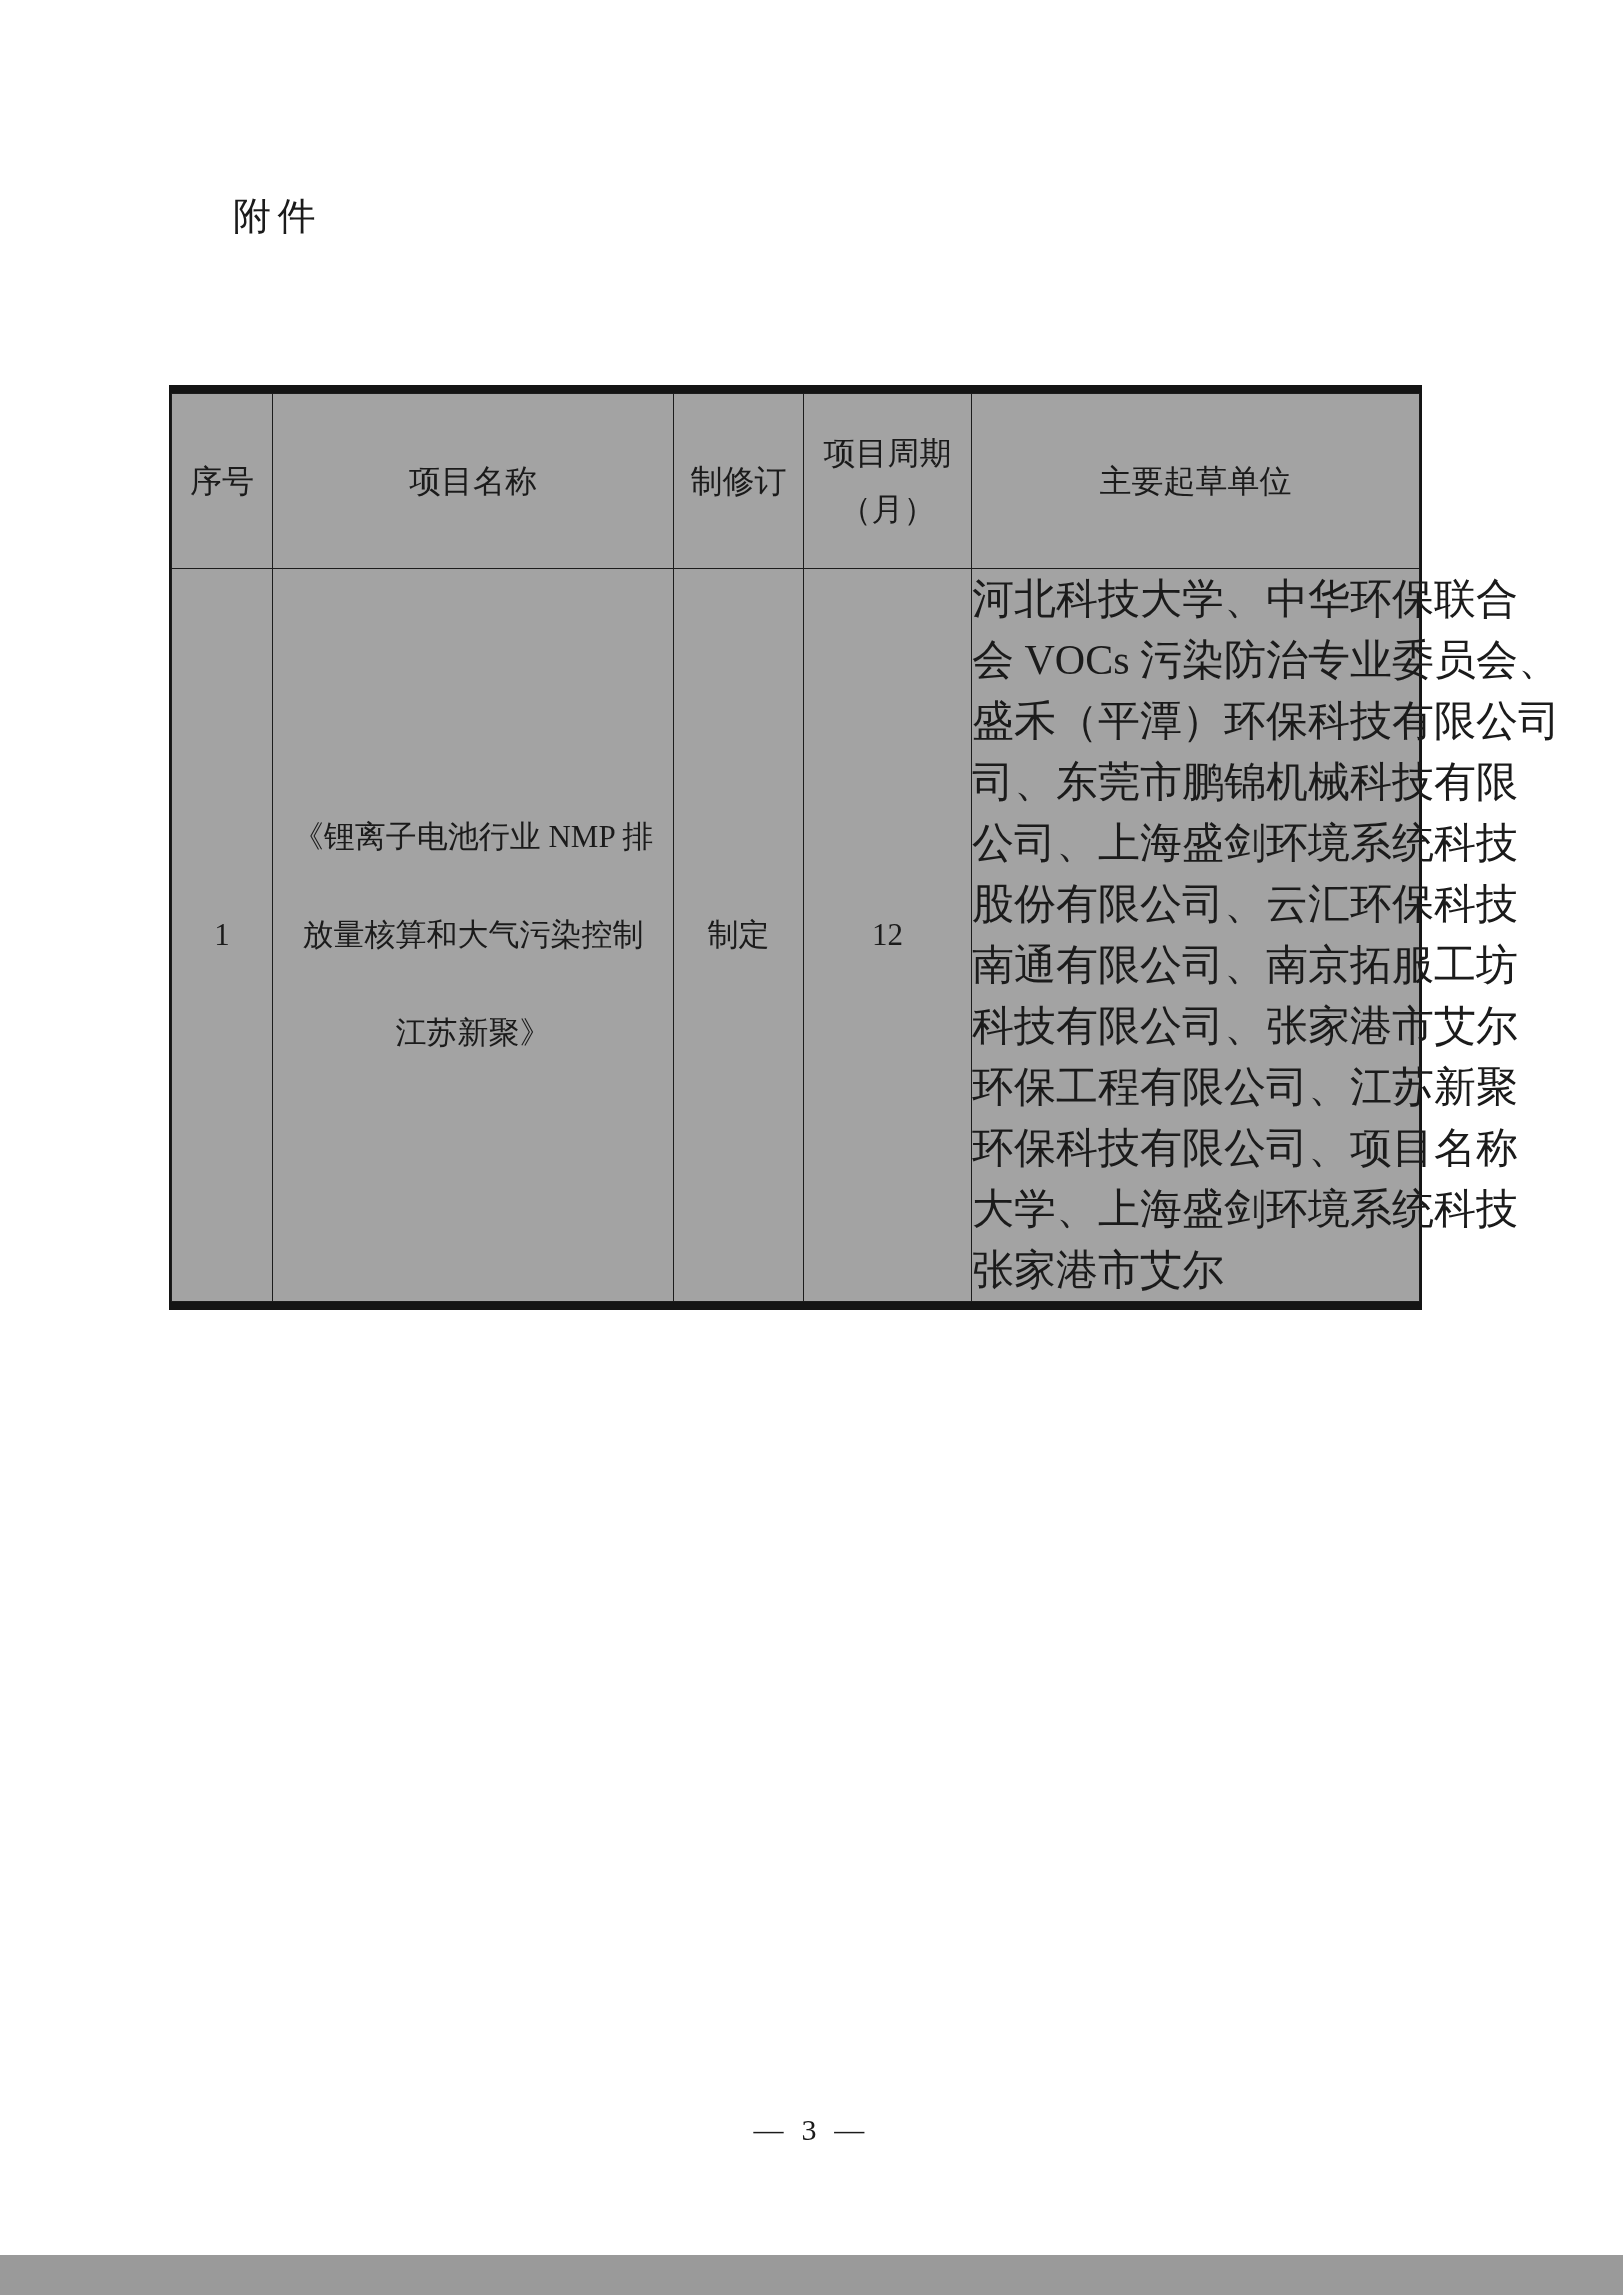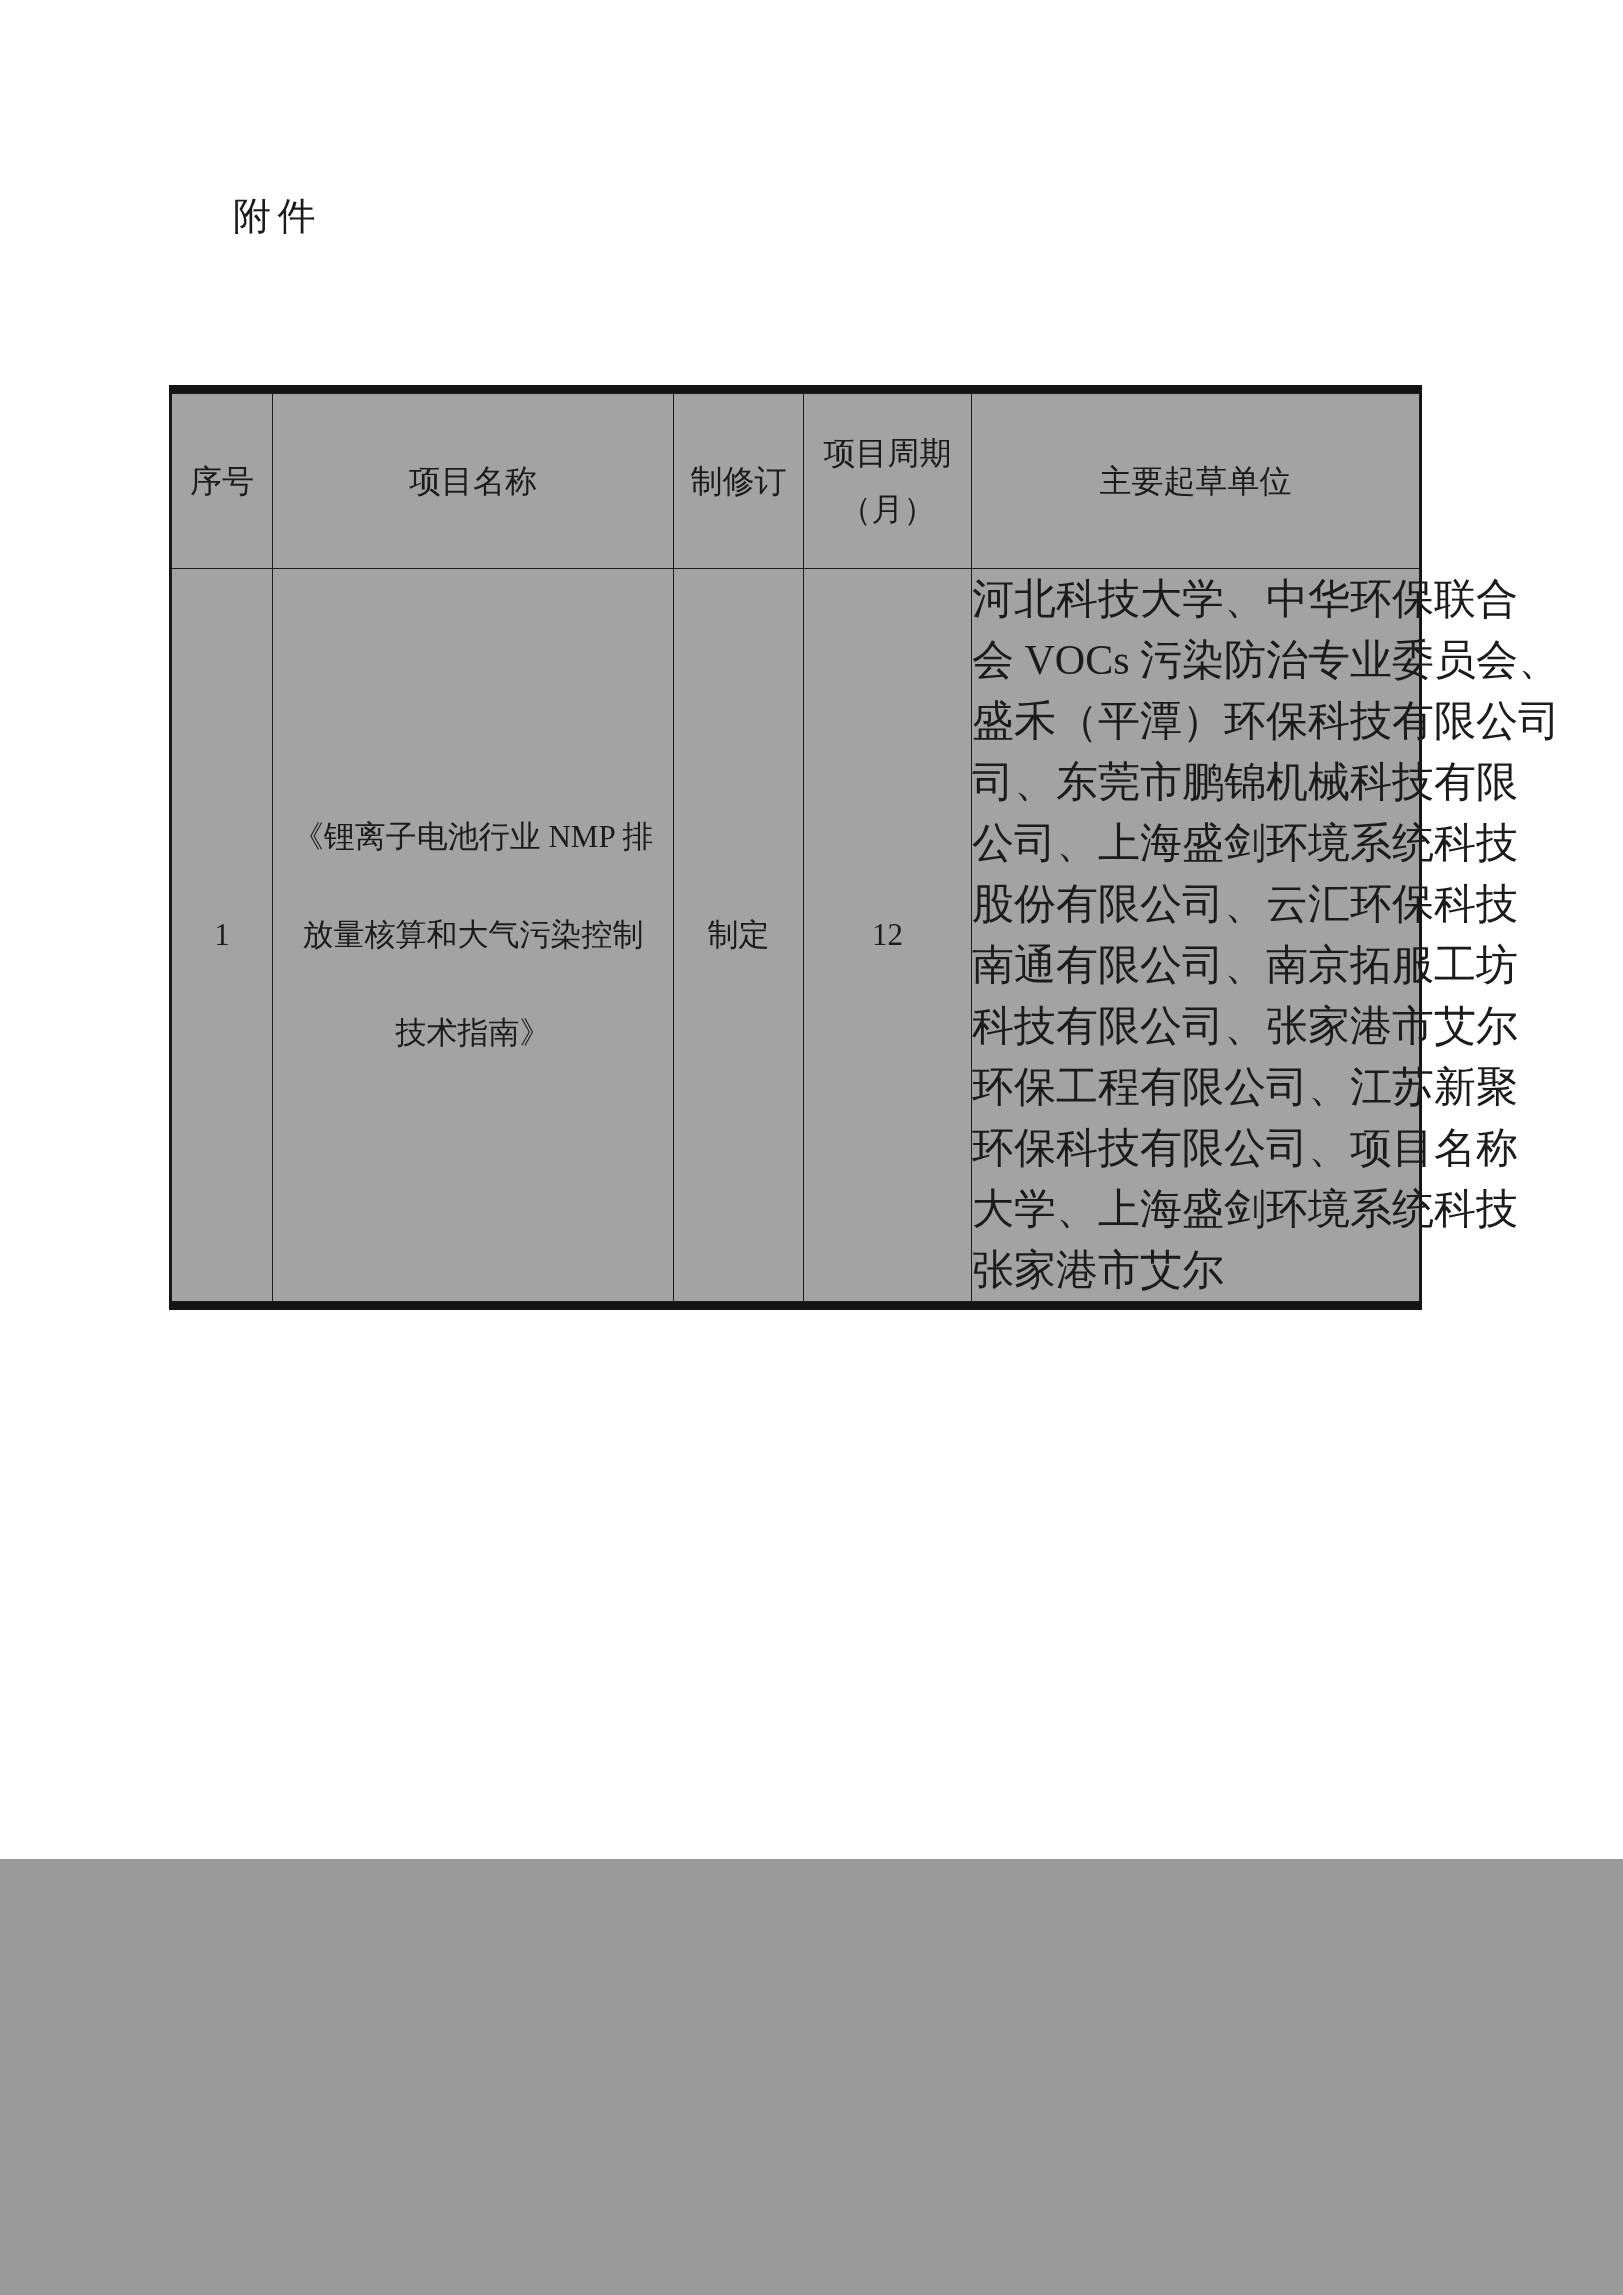--- a/index.html
+++ b/index.html
@@ -1,19 +1,19 @@
 <!DOCTYPE html>
 <html style="font-size:10.5px"><head>
 <meta charset="utf-8">
 <style>
   html, body { margin: 0; padding: 0; background: #9a9a9a; }
   .page {
     position: relative;
     width: 1623px;
-    height: 1859px;
+    height: 2255px;
     margin: 0 auto;
     background: #ffffff;
     color: #1b1b1b;
     font-family: "Liberation Serif", serif;
     overflow: hidden;
   }
   .attachment-label {
     position: absolute;
     left: 233px;
     top: 191px;
@@ -115,21 +115,21 @@
           </th>
           <th>主要起草单位</th>
         </tr>
       </thead>
       <tbody>
         <tr class="data-row">
           <td class="cell-center">1</td>
           <td class="cell-project">
             <div class="pn-line">《锂离子电池行业 NMP 排</div>
             <div class="pn-line">放量核算和大气污染控制</div>
-            <div class="pn-line">技术指南》</div>
+            <div class="pn-line">江苏新聚》</div>
           </td>
           <td class="cell-center">制定</td>
           <td class="cell-center">12</td>
           <td class="cell-units">
             <div class="unit-line">河北科技大学、中华环保联合</div>
             <div class="unit-line">会 VOCs 污染防治专业委员会、</div>
             <div class="unit-line">盛禾（平潭）环保科技有限公司</div>
             <div class="unit-line">司、东莞市鹏锦机械科技有限</div>
             <div class="unit-line">公司、上海盛剑环境系统科技</div>
             <div class="unit-line">股份有限公司、云汇环保科技</div>

